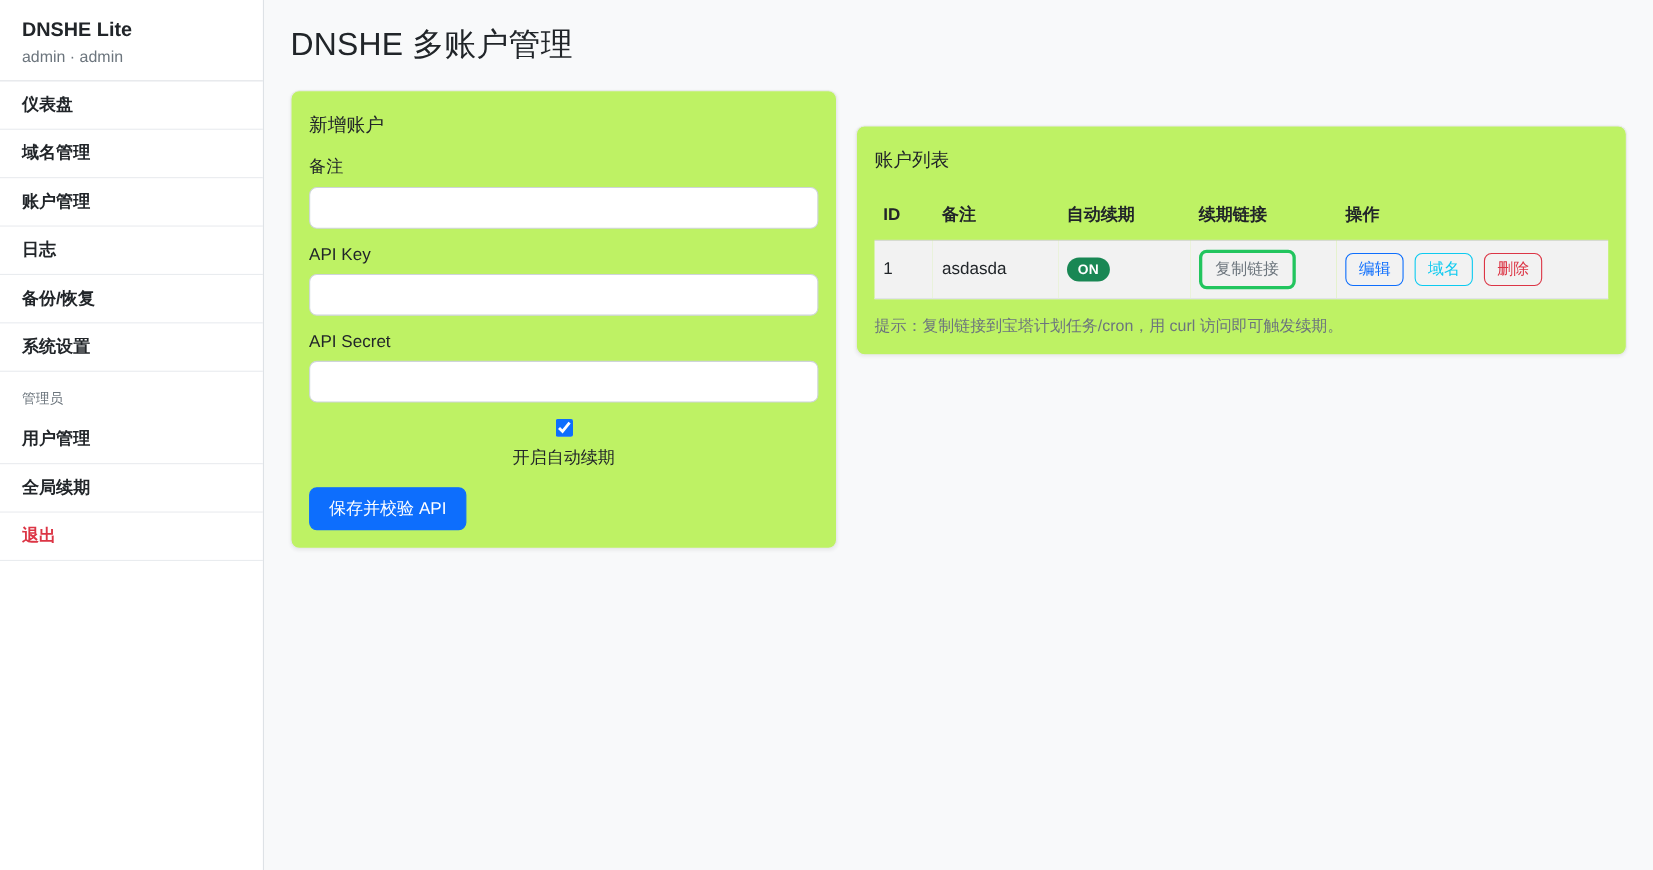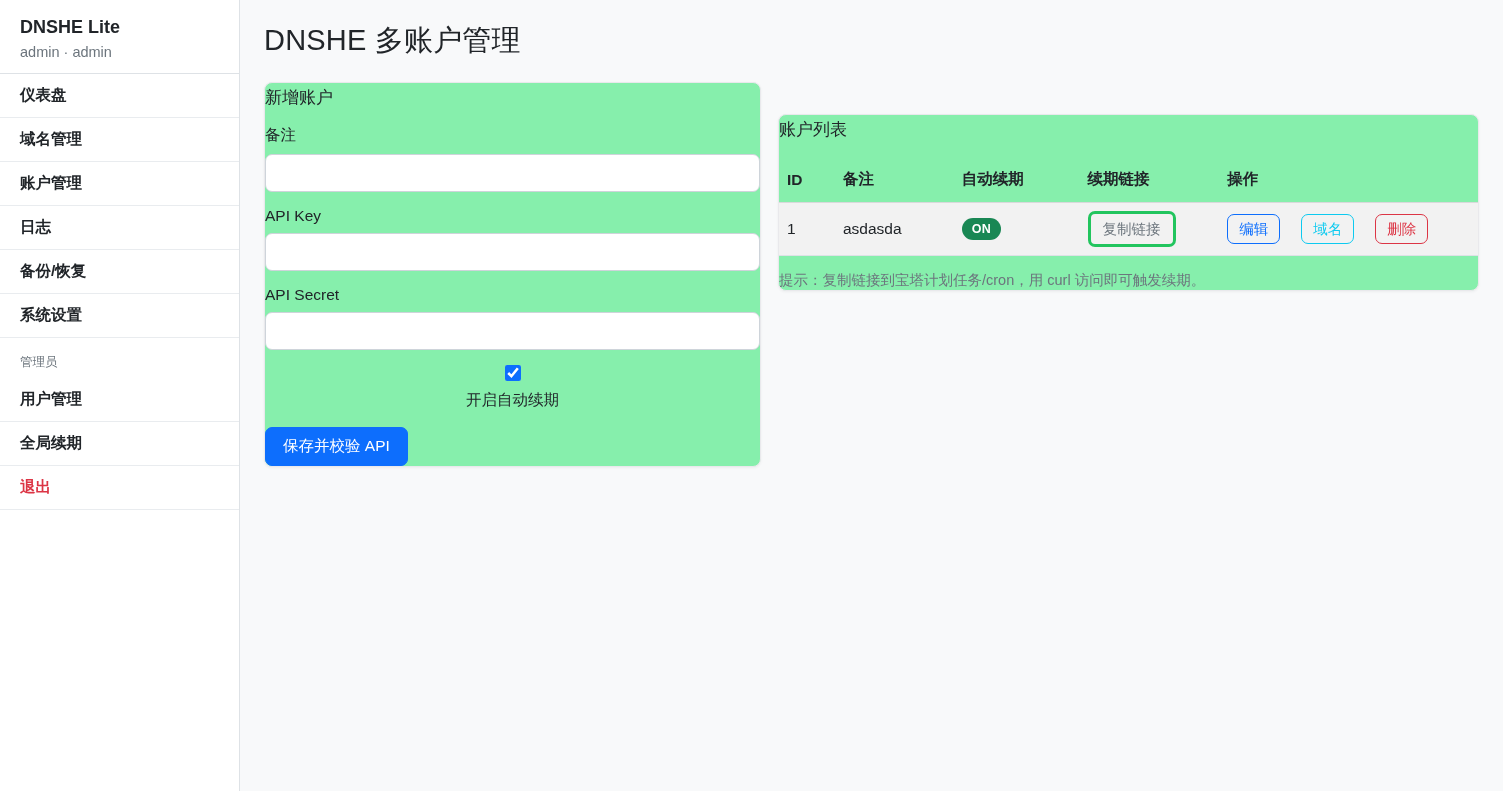--- a/index.html
+++ b/index.html
@@ -31,25 +31,25 @@
   }
   .side-section { margin-top:13px; }
   .section-label { padding:3px 20px 7px 20px; font-size:12.5px; color:#6c757d; }
   .nav-item.logout { color:#dc3545; }
 
   
   .main { flex:1; padding:21px 24px; }
   .page-title { font-size:29px; font-weight:400; margin:0 0 21px 0; letter-spacing:0.2px; }
   .cards-row { display:flex; gap:17px; align-items:flex-start; }
   .card {
-    background:#86efac;
+    background:#bef264;
     border:1px solid #e9e9ec;
     border-radius:8px;
     box-shadow:0 1px 3px rgba(0,0,0,0.05);
-    padding:0;
+    padding:16px;
   }
   .card-form { width:497px; }
   .card-list { flex:1;margin-top:32px; }
   .card-title { font-size:17px; font-weight:400; margin:3px 0 16px 0; }
 
   
   .field-label { display:block; font-size:15.5px; margin-bottom:8px; }
   .text-input {
     display:block; width:100%; height:38px;
     border:1px solid #ced4da; border-radius:7px;
@@ -76,21 +76,21 @@
     padding:4px 10px; border-radius:11px;
   }
   .btn-outline {
     background:transparent; border-radius:7px; cursor:pointer;
     font-size:14.5px; font-family:inherit; line-height:1.25;
   }
   .btn-copy   { border:3px solid #22c55e; color:#6c757d; padding:6px 12px; }
   .btn-edit   { border:1px solid #0d6efd; color:#0d6efd; padding:5px 11px; }
   .btn-domain { border:1px solid #0dcaf0; color:#0dcaf0; padding:5px 11px; }
   .btn-delete { border:1px solid #dc3545; color:#dc3545; padding:5px 11px; }
-  .actions-cell { display:flex; gap:21px; align-items:center; }
+  .actions-cell { display:flex; gap:10px; align-items:center; }
   .hint { color:#6c757d; font-size:14.5px; margin-top:15px; }
 </style>
 </head>
 <body>
 
 <div class="sidebar">
   <div class="brand">
     <div class="brand-title">DNSHE Lite</div>
     <div class="brand-user">admin · admin</div>
   </div>

